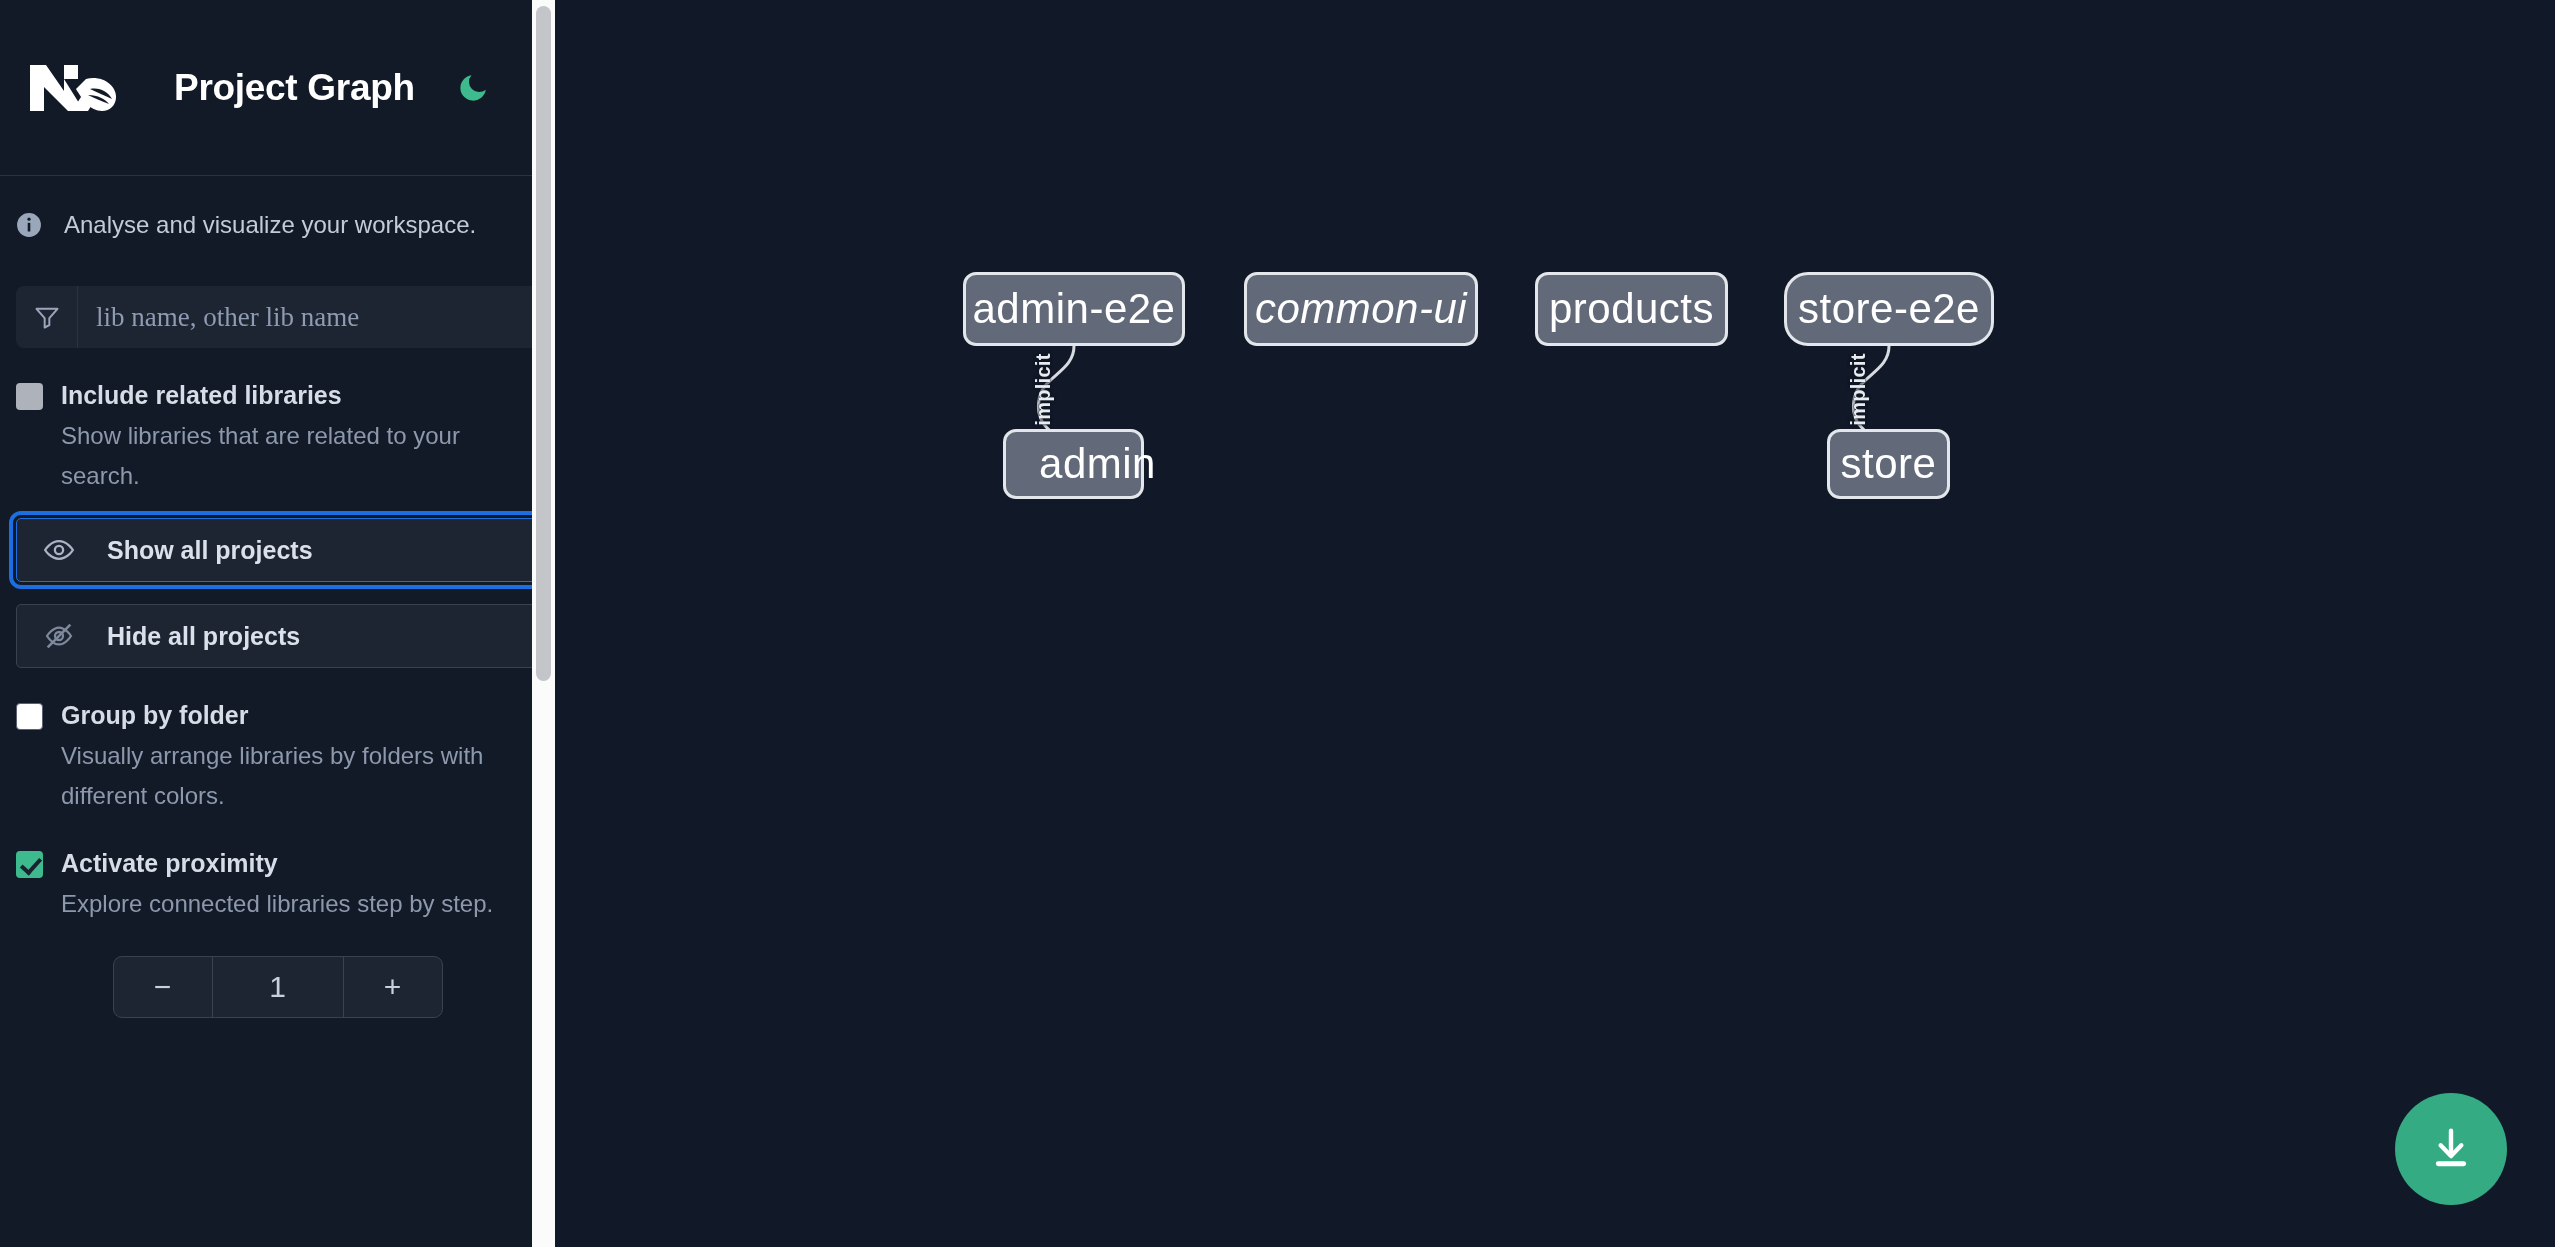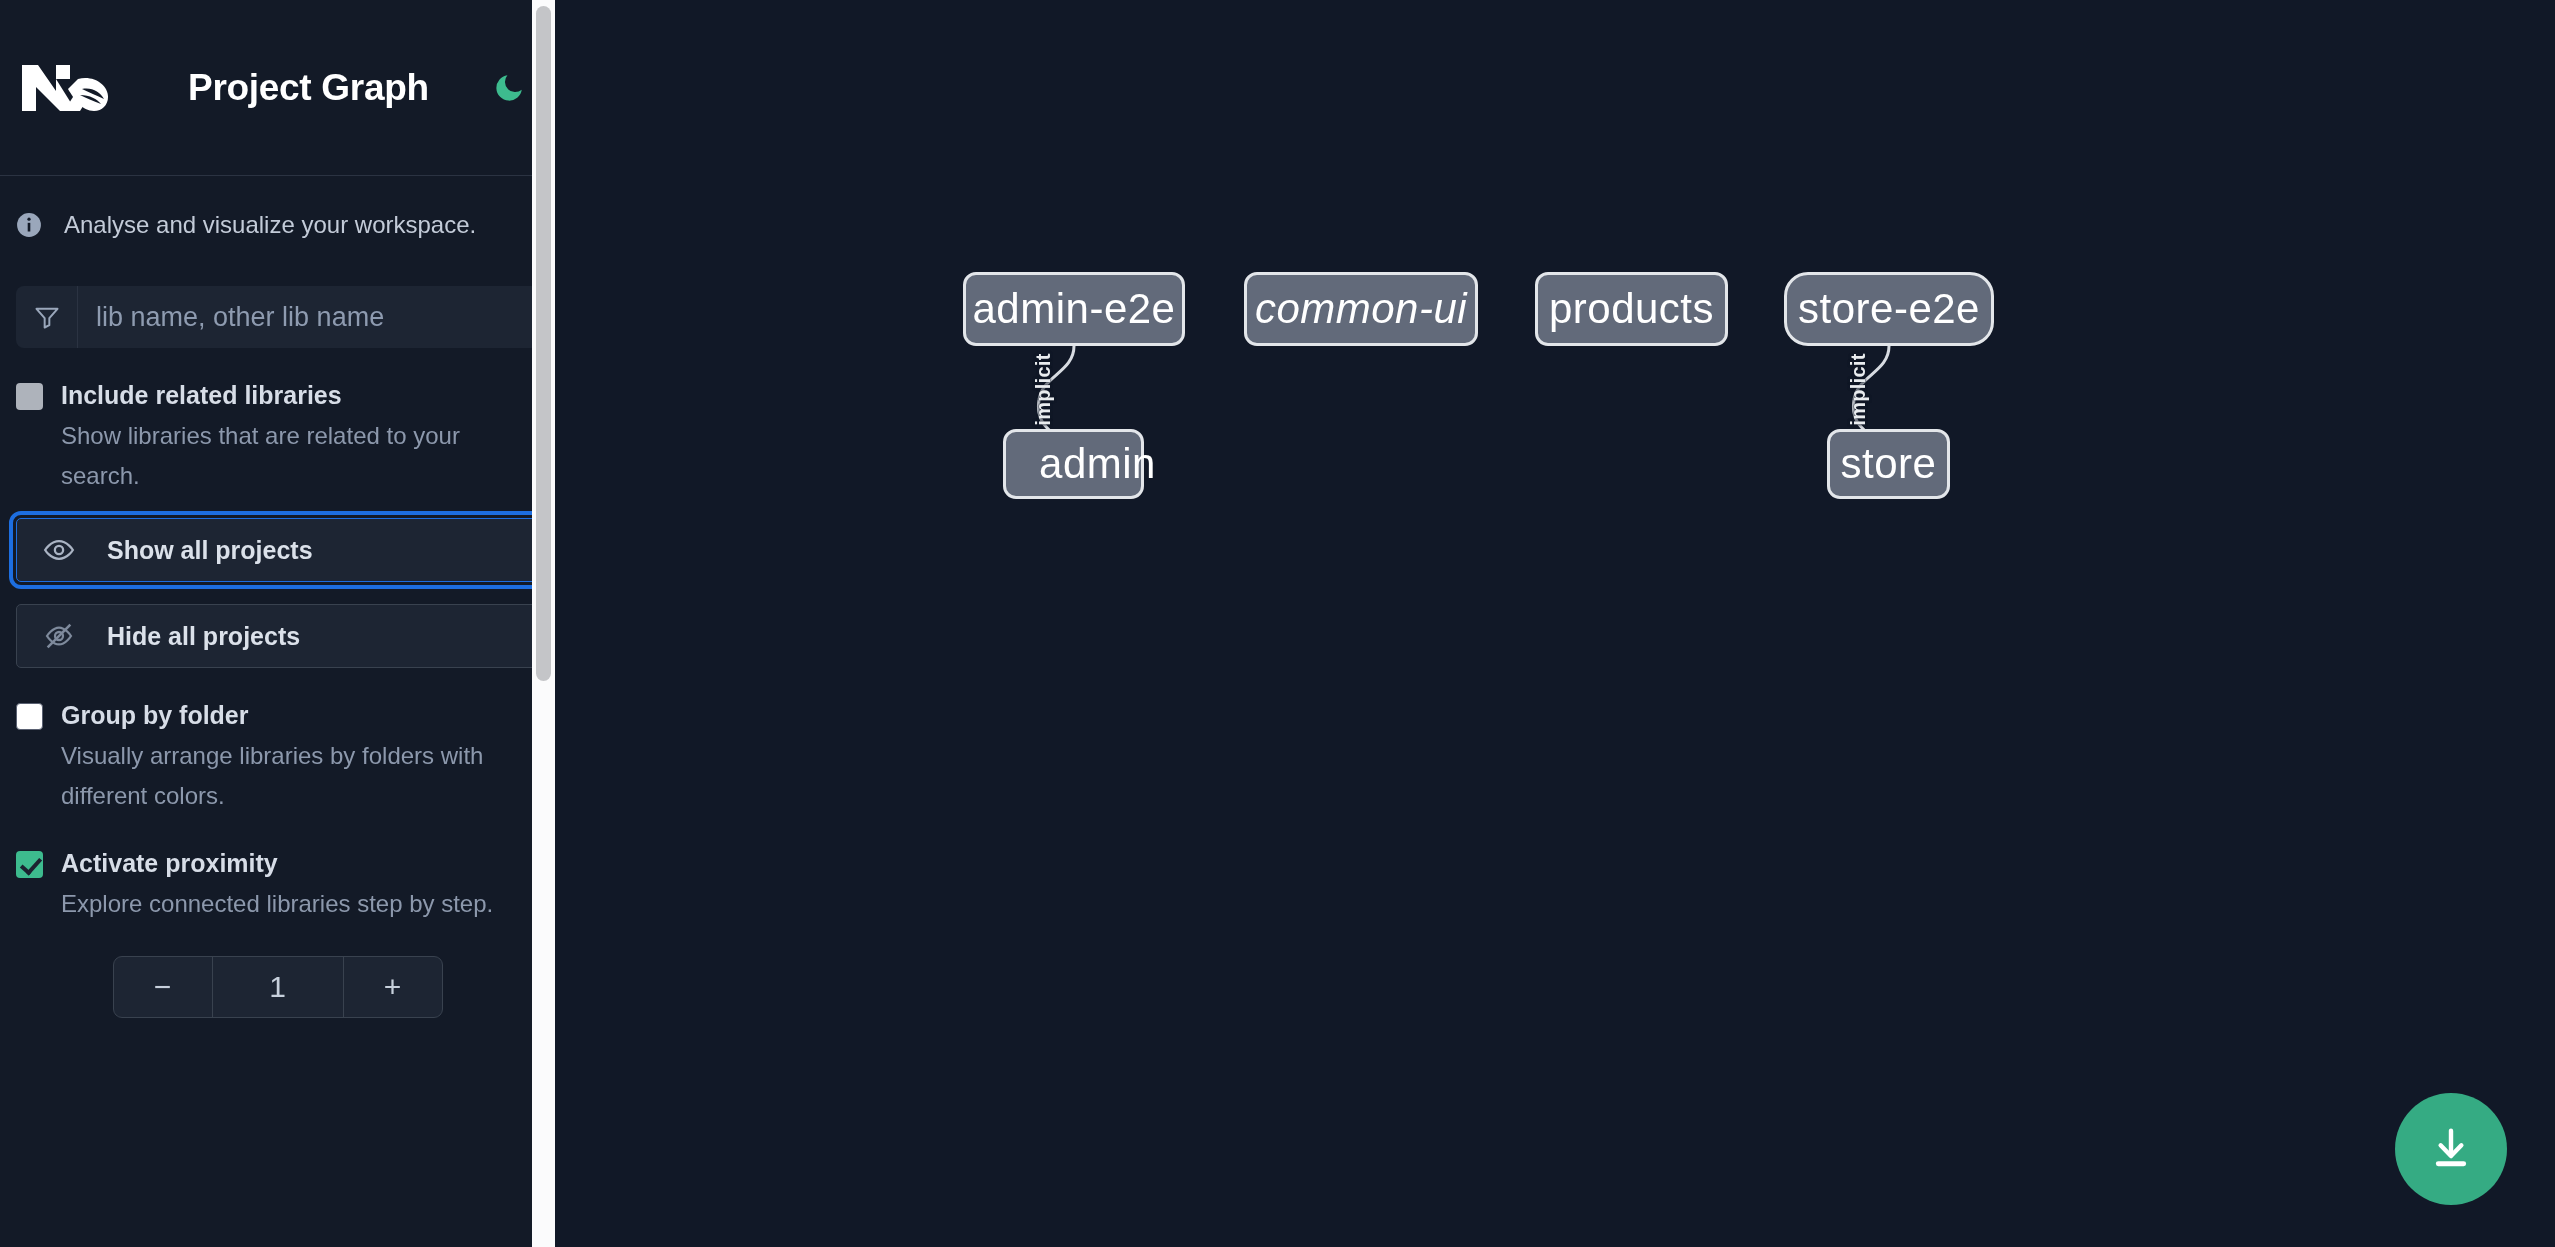--- a/index.html
+++ b/index.html
@@ -15,24 +15,23 @@
   .sidebar {
     width: 555px; height: 1247px;
     background: #131a27;
     display: flex; flex-direction: column;
     position: relative;
     flex: 0 0 555px;
   }
   .sb-header {
     height: 176px;
     display: flex; align-items: center;
-    padding-left: 20px;
+    padding-left: 28px;
     border-bottom: 1px solid #2b3342;
     flex: 0 0 176px;
-    gap: 22px;
   }
   .nx-logo { width: 96px; height: 58px; flex: 0 0 96px; }
   .app-title {
     font-size: 37px; font-weight: 700; color: #ffffff;
     margin-left: 50px; letter-spacing: -0.3px;
     white-space: nowrap;
   }
   .theme-toggle {
     margin-left: 38px; width: 40px; height: 40px;
     display: flex; align-items: center; justify-content: center;
@@ -55,21 +54,21 @@
     display: flex; align-items: center; overflow: hidden;
   }
   .filter-icon-wrap {
     width: 62px; height: 62px; flex: 0 0 62px;
     display: flex; align-items: center; justify-content: center;
     border-right: 1px solid #2b3342;
   }
   .filter-input {
     flex: 1; height: 62px; border: 0; outline: none;
     background: transparent; color: #e5e5e5;
-    font-family: Liberation Sans, sans-serif;
+    font-family: Liberation Serif, serif;
     font-size: 27px; padding: 0 18px;
   }
   .filter-input::placeholder { color: #8e9bb0; }
 
   .opt-block { margin-top: 30px; }
   .opt-head { display: flex; align-items: flex-start; gap: 18px; }
   .cb {
     width: 27px; height: 27px; flex: 0 0 27px;
     border-radius: 4px; margin-top: 5px;
     position: relative; cursor: pointer;

